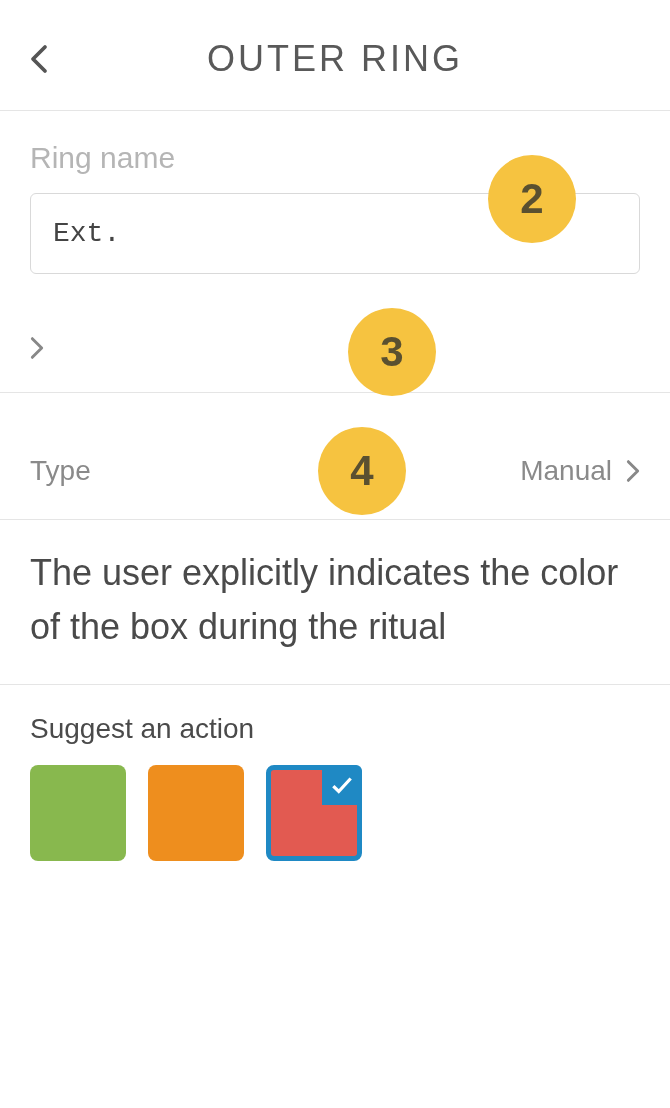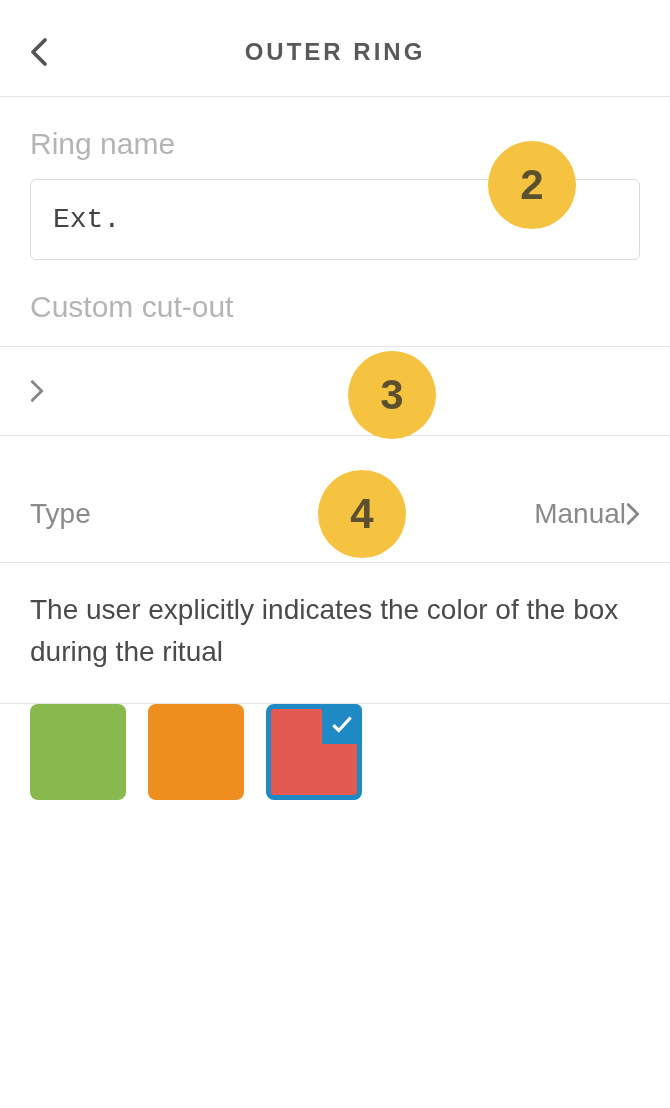--- a/index.html
+++ b/index.html
@@ -25,24 +25,24 @@
       font-size: 28px;
       color: #555;
       cursor: pointer;
       display: flex;
       align-items: center;
     }
     .back-icon svg { width: 18px; height: 30px; }
     .header-title {
       flex: 1;
       text-align: center;
-      font-size: 24px;
+      font-size: 36px;
       letter-spacing: 3px;
       color: #595959;
-      font-weight: 700;
+      font-weight: 400;
     }
 
     .section {
       padding: 30px 30px 0 30px;
     }
     .section-label {
       font-size: 30px;
       color: #b5b5b5;
       margin-bottom: 18px;
       font-weight: 400;
@@ -65,31 +65,32 @@
       padding: 32px 30px;
       border-bottom: 1px solid #e5e5e5;
       cursor: pointer;
     }
     .list-row .row-label {
       font-size: 28px;
       color: #8a8a8a;
     }
     .list-row .row-right {
       display: flex;
+      gap: 14px;
     }
     .list-row .row-value {
       font-size: 28px;
       color: #8a8a8a;
     }
     .chevron svg { width: 14px; height: 24px; }
     .chevron { color: #888; display:flex; align-items:center;}
 
     .description {
       padding: 26px 30px 30px 30px;
-      font-size: 28px;
+      font-size: 36px;
       color: #4a4a4a;
       line-height: 1.5;
       border-bottom: 1px solid #e5e5e5;
     }
 
     .action-label {
       padding: 28px 30px 20px 30px;
       font-size: 28px;
       color: #4a4a4a;
     }
@@ -169,23 +170,20 @@
   <div class="header-title">OUTER RING</div>
 </div>
 
 <div class="section rel">
   <div class="section-label">Ring name</div>
   <input type="text" class="text-input" value="Ext." style="">
   <div class="callout" style="top:44px; right:94px;">2</div>
 </div>
 
 <div class="section-block">
-  <div class="section-header-line">
-    <div class="section-label">Custom cut-out</div>
-  </div>
   <div class="list-row rel">
     <span class="chevron">
       <svg viewBox="0 0 12 20">
           <polyline points="2,2 10,10 2,18" fill="none" stroke="currentColor" stroke-width="2.5" stroke-linecap="round" stroke-linejoin="round"></polyline>
         </svg>
     </span>
     <div class="callout" style="top:4px; left:348px;">3</div>
   </div>
 </div>
 
@@ -199,20 +197,21 @@
             <polyline points="2,2 10,10 2,18" fill="none" stroke="currentColor" stroke-width="2.5" stroke-linecap="round" stroke-linejoin="round"></polyline>
           </svg>
       </span>
     </span>
     <div class="callout" style="top:4px; left:318px;">4</div>
   </div>
   <div class="description">The user explicitly indicates the color of the box during the ritual</div>
 </div>
 
 <div>
+  <div class="action-label">Suggest an action</div>
   <div class="swatches">
     <div class="swatch" style="background:#88b84e"></div>
     <div class="swatch" style="background:#ee8e1e"></div>
     <div class="swatch selected" style="background:#e25a51">
       <span class="corner-check">
         <svg viewBox="0 0 24 24">
             <polyline points="4,13 9,18 20,6"></polyline>
           </svg>
       </span>
     </div>

